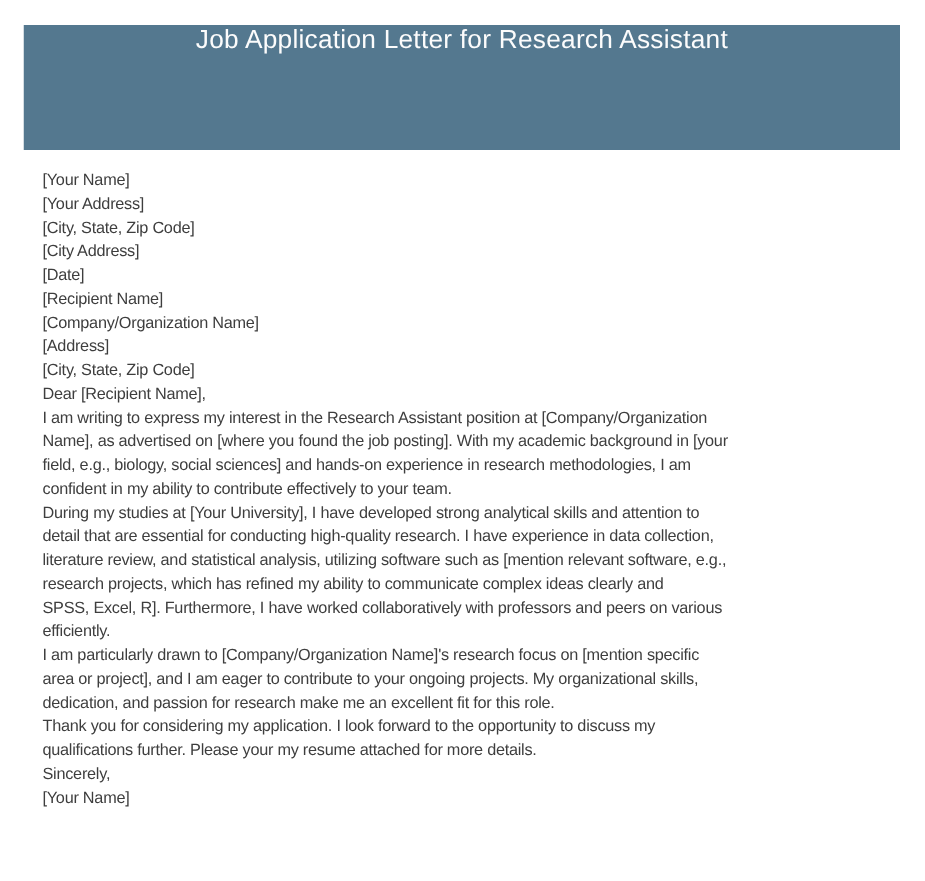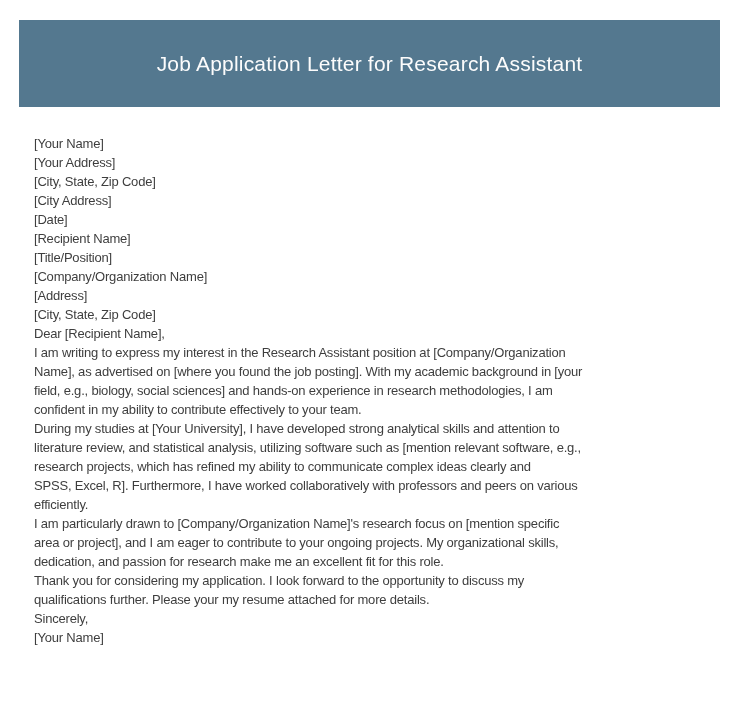--- a/index.html
+++ b/index.html
@@ -12,24 +12,23 @@
     background: #ffffff;
     position: relative;
     overflow: hidden;
     font-family: "Liberation Sans", "DejaVu Sans", sans-serif;
   }
   .header-band {
     position: absolute;
     left: 19px;
     top: 20px;
     width: 701px;
-    height: 87px;
+    height: 100px;
     background: #54788F;
     display: flex;
-    align-items: center;
     justify-content: center;
   }
   .header-band .title {
     margin: 0;
     color: #FCFCFC;
     font-size: 21px;
     font-weight: 400;
     letter-spacing: 0.2px;
     white-space: nowrap;
   }
@@ -58,33 +57,33 @@
 </div>
 
 <div class="letter" style="color: rgb(62, 62, 62);">
 
   <div class="line">[Your Name]</div>
   <div class="line">[Your Address]</div>
   <div class="line">[City, State, Zip Code]</div>
   <div class="line">[City Address]</div>
   <div class="line">[Date]</div>
   <div class="line">[Recipient Name]</div>
-  <div class="line">[Title/Position]</div>
   <div class="line">[Company/Organization Name]</div>
   <div class="line">[Address]</div>
   <div class="line">[City, State, Zip Code]</div>
 
   <div class="line">Dear [Recipient Name],</div>
 
   <div class="line">I am writing to express my interest in the Research Assistant position at [Company/Organization</div>
   <div class="line">Name], as advertised on [where you found the job posting]. With my academic background in [your</div>
   <div class="line">field, e.g., biology, social sciences] and hands-on experience in research methodologies, I am</div>
   <div class="line">confident in my ability to contribute effectively to your team.</div>
 
   <div class="line">During my studies at [Your University], I have developed strong analytical skills and attention to</div>
+  <div class="line">detail that are essential for conducting high-quality research. I have experience in data collection,</div>
   <div class="line">literature review, and statistical analysis, utilizing software such as [mention relevant software, e.g.,</div>
   <div class="line">research projects, which has refined my ability to communicate complex ideas clearly and</div>
   <div class="line">SPSS, Excel, R]. Furthermore, I have worked collaboratively with professors and peers on various</div>
   <div class="line">efficiently.</div>
 
   <div class="line">I am particularly drawn to [Company/Organization Name]'s research focus on [mention specific</div>
   <div class="line">area or project], and I am eager to contribute to your ongoing projects. My organizational skills,</div>
   <div class="line">dedication, and passion for research make me an excellent fit for this role.</div>
 
   <div class="line">Thank you for considering my application. I look forward to the opportunity to discuss my</div>

